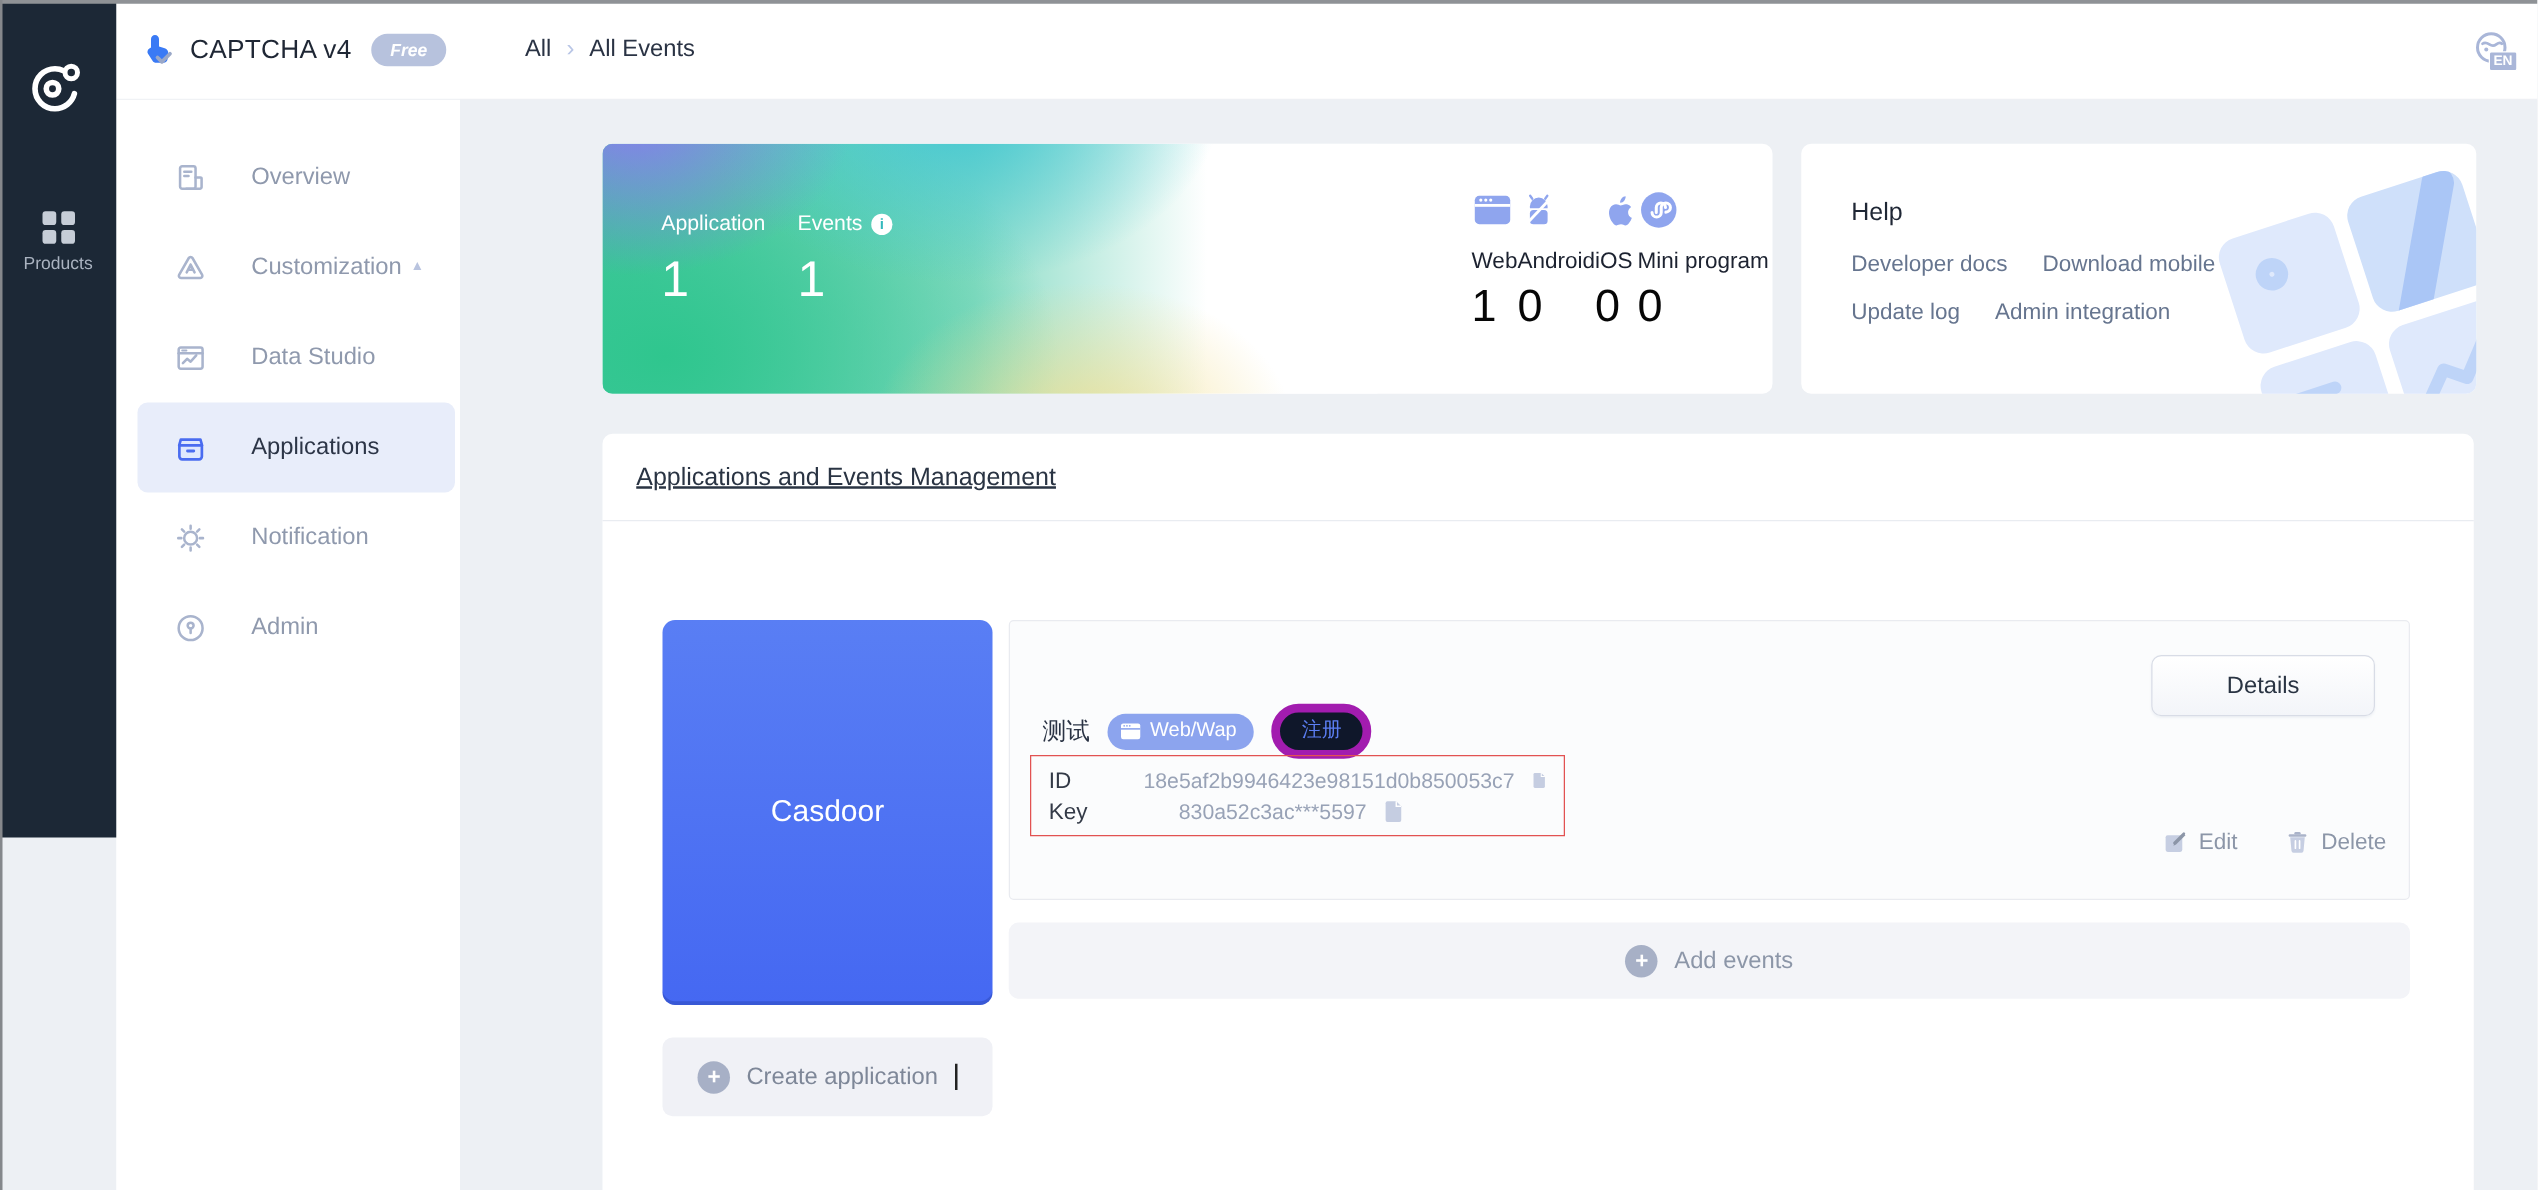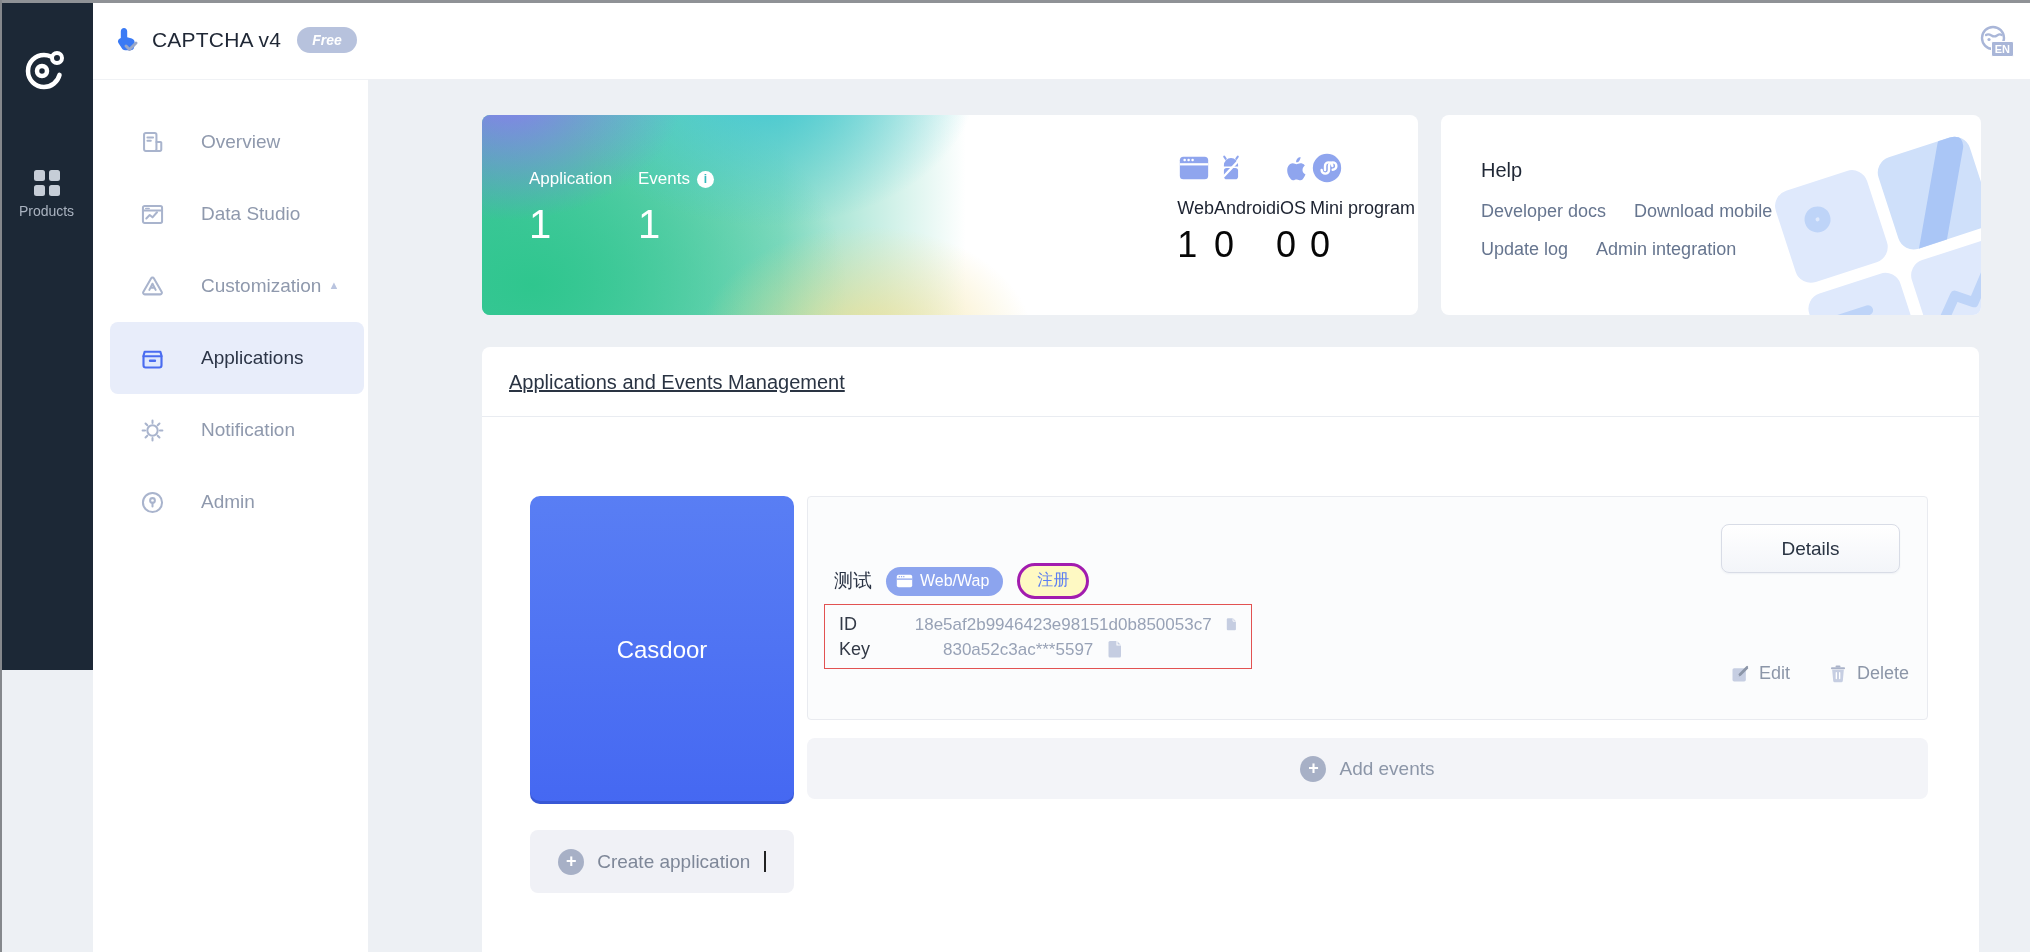--- a/index.html
+++ b/index.html
@@ -92,21 +92,21 @@
     background:linear-gradient(180deg,#597ef4,#4568f2);
     box-shadow:inset 0 -3px 0 rgba(25,46,140,.28);
     display:flex; align-items:center; justify-content:center; cursor:pointer; }
   .app-tile .app-name { color:#fff; font-size:24px; }
 
   .event-panel { position:absolute; left:325px; top:149px; width:1121px; height:224px; background:#fbfcfd; border:1px solid #e9ebf0; border-radius:4px; }
   .event-head { position:absolute; left:26px; top:66px; display:flex; align-items:center; gap:14px; }
   .event-name { font-size:19px; color:#2a3344; }
   .tag-platform { background:#8ca4ee; color:#fff; font-size:16px; padding:5px 14px 6px 10px; border-radius:999px; display:flex; align-items:center; gap:7px; cursor:default; }
   .tag-platform svg { width:17px; height:14px; }
-  .tag-type { border:3px solid #a21caf; background:#fef9c3; color:#5b7ef2; font-size:16px; padding:4px 17px 5px; border-radius:999px; }
+  .tag-type { border:7px solid #a21caf; background:#0f172a; color:#5b7ef2; font-size:16px; padding:4px 17px 5px; border-radius:999px; }
 
   .cred-box { position:absolute; left:16px; top:107px; width:428px; height:65px; border:1px solid #e25252; padding:7px 14px; }
   .cred-row { display:flex; align-items:center; height:25px; }
   .cred-label { width:104px; font-size:18px; color:#333a47; }
   .cred-value { font-size:17px; color:#98a2b6; }
   .copy-icon { width:17px; height:19px; margin-left:13px; color:#c5cde1; cursor:pointer; }
 
   .btn { position:absolute; left:913px; width:179px; height:49px; border:1px solid #d8dce6; border-radius:8px;
     background:linear-gradient(180deg,#ffffff,#f3f5f9); font-size:19px; color:#2a3443; font-family:inherit;
     cursor:pointer; box-shadow:0 1px 2px rgba(40,60,120,.06); }
@@ -164,34 +164,34 @@
     <div class="nav-item">
       <svg class="nicon" viewBox="0 0 24 24" fill="none" stroke="currentColor" stroke-width="1.8" stroke-linecap="round" stroke-linejoin="round">
         <rect x="4.5" y="3.5" width="11" height="16" rx="1.5"></rect>
           <path d="M7.5 7.5h5M7.5 10.5h3"></path>
           <path d="M15.5 11.5h3.5a.8.8 0 0 1 .8.8v6a1.2 1.2 0 0 1-1.2 1.2H9"></path>
       </svg>
       <span class="nlabel">Overview</span>
     </div>
     <div class="nav-item">
       <svg class="nicon" viewBox="0 0 24 24" fill="none" stroke="currentColor" stroke-width="1.8" stroke-linecap="round" stroke-linejoin="round">
+        <path d="M10.7 4.8a1.5 1.5 0 0 1 2.6 0l6.9 12a1.5 1.5 0 0 1-1.3 2.2H5.1a1.5 1.5 0 0 1-1.3-2.2z"></path>
+        <path d="M12 9.5l2.8 5.5M12 9.5L9.2 15M10.2 13.2h3.6"></path>
+      </svg>
+      <span class="nlabel">Customization</span>
+      <span class="collapse-arrow">▲</span>
+    </div>
+    <div class="nav-item">
+      <svg class="nicon" viewBox="0 0 24 24" fill="none" stroke="currentColor" stroke-width="1.8" stroke-linecap="round" stroke-linejoin="round">
         <rect x="3.5" y="4.5" width="17" height="15" rx="1.5"></rect>
           <path d="M3.5 8.5h17"></path>
           <path d="M6 6.6h3" stroke-width="1.4"></path>
           <path d="M6.5 15.5l3-3 2.5 2 4-4.5"></path>
       </svg>
       <span class="nlabel">Data Studio</span>
-    </div>
-    <div class="nav-item">
-      <svg class="nicon" viewBox="0 0 24 24" fill="none" stroke="currentColor" stroke-width="1.8" stroke-linecap="round" stroke-linejoin="round">
-        <path d="M10.7 4.8a1.5 1.5 0 0 1 2.6 0l6.9 12a1.5 1.5 0 0 1-1.3 2.2H5.1a1.5 1.5 0 0 1-1.3-2.2z"></path>
-        <path d="M12 9.5l2.8 5.5M12 9.5L9.2 15M10.2 13.2h3.6"></path>
-      </svg>
-      <span class="nlabel">Customization</span>
-      <span class="collapse-arrow">▲</span>
     </div>
     <div class="nav-item active">
       <svg class="nicon" viewBox="0 0 24 24" fill="#dfe8fd" stroke="currentColor" stroke-width="1.9" stroke-linecap="round" stroke-linejoin="round">
         <path d="M5 6h14l1 3.5V18a2 2 0 0 1-2 2H6a2 2 0 0 1-2-2V9.5z"></path>
         <path d="M4 10h16"></path>
         <path d="M9.8 14h4.4" stroke-width="2.1"></path>
       </svg>
       <span class="nlabel">Applications</span>
     </div>
     <div class="nav-item">
@@ -206,20 +206,25 @@
         <circle cx="12" cy="12" r="8.5"></circle>
         <circle cx="12" cy="10.2" r="2.1"></circle>
         <path d="M12 12.3v3.2"></path>
       </svg>
       <span class="nlabel">Admin</span>
     </div>
   </div>
 </div>
 
 <div class="main-header">
+  <div class="breadcrumb">
+    <span>All</span>
+    <span class="crumb-sep">›</span>
+    <span>All Events</span>
+  </div>
   <div class="lang-btn">
     <svg width="26" height="26" viewBox="0 0 26 26">
       <circle cx="13" cy="13" r="11" fill="none" stroke="#a9b6d8" stroke-width="2.4"></circle>
       <path d="M6 10c2-1.5 4-.5 5.5.5S15 12 17 10.5 20.5 9 21.5 10" fill="none" stroke="#a9b6d8" stroke-width="2.2" stroke-linecap="round"></path>
       <circle cx="9" cy="14.5" r="1.6" fill="#a9b6d8"></circle>
     </svg>
     <span class="en">EN</span>
   </div>
 </div>
 

